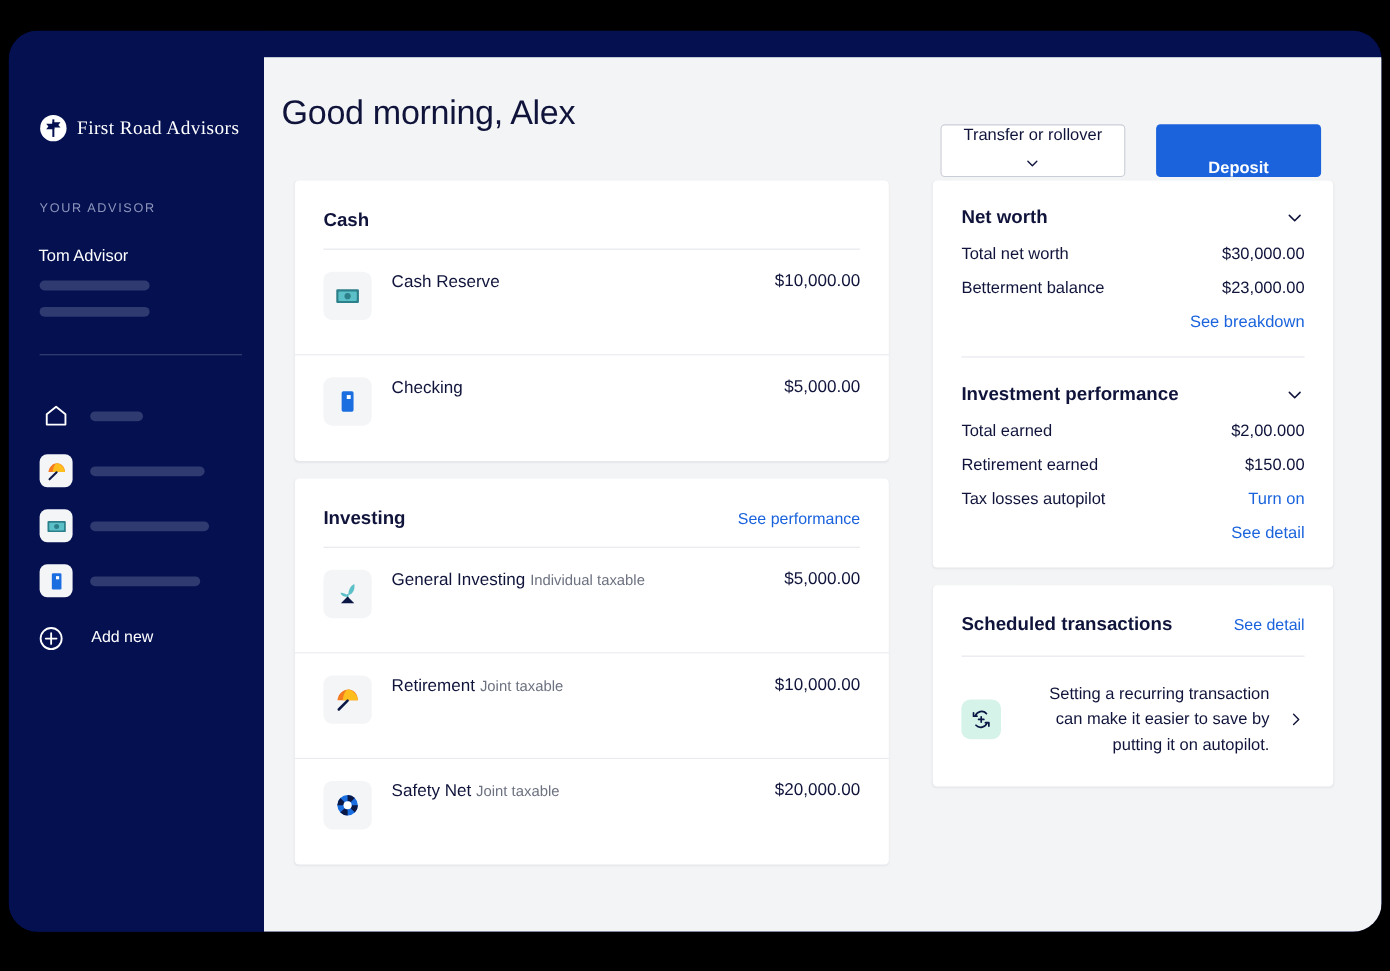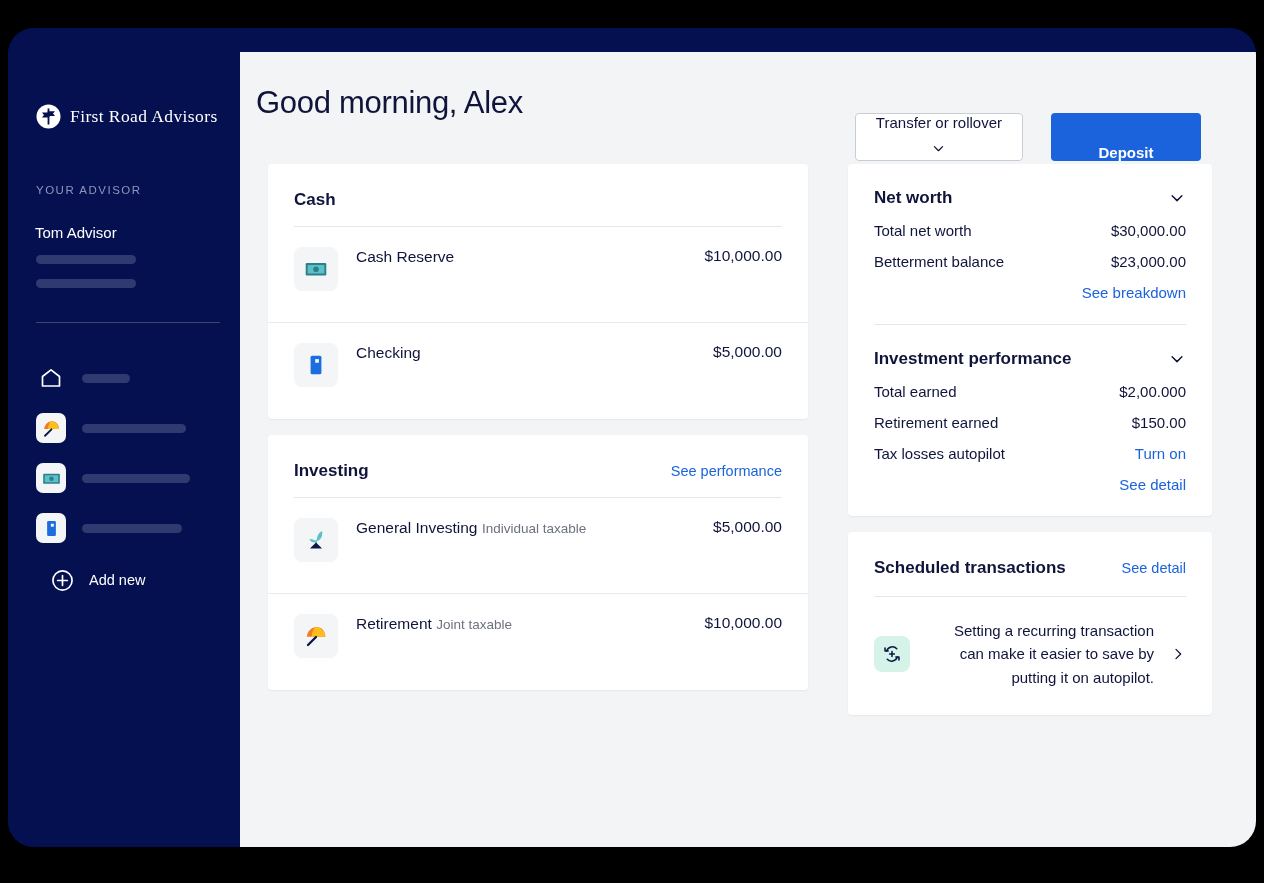--- a/index.html
+++ b/index.html
@@ -77,22 +77,22 @@
     display: flex; align-items: center; justify-content: center;
   }
   .nav-ph {
     height: 9px; border-radius: 5px; background: #2e3a70;
   }
   .nav-ph-w1 { width: 48px; }
   .nav-ph-w2 { width: 104px; }
   .nav-ph-w3 { width: 108px; }
   .nav-ph-w4 { width: 100px; }
   .add-new {
-    display: flex; align-items: center; gap: 14px;
-    padding-left: 42px; height: 50px; margin-top: 2px;
+    display: flex; align-items: center; gap: 24px;
+    padding-left: 26px; height: 50px; margin-top: 2px;
     cursor: pointer;
   }
   .add-new-label { font-size: 14.5px; color: #ffffff; }
 
   
   .main {
     position: absolute;
     left: 232px; top: 24px;
     width: 1016px; height: 795px;
     background: #f3f4f6;
@@ -386,20 +386,37 @@
                 <path d="M12 12.9 L4.6 20.3" stroke="#0b1744" stroke-width="2.1" stroke-linecap="round" fill="none"></path>
               </svg>
             </span>
             <span class="acct-text">
               <span class="acct-name">Retirement</span>
               <span class="acct-sub">Joint taxable</span>
             </span>
             <span class="acct-amt">$10,000.00</span>
           </div>
 
+          <div class="acct-row">
+            <span class="acct-tile">
+              <svg width="26" height="26" viewBox="0 0 24 24">
+                <circle cx="12" cy="12" r="8.6" fill="#1a6ee0"></circle>
+                <path d="M12 3.4 a8.6 8.6 0 0 1 6.1 2.5 l-3.6 3.6 a3.6 3.6 0 0 0 -2.5 -1 Z" fill="#0b1744"></path>
+                <path d="M20.6 12 a8.6 8.6 0 0 1 -2.5 6.1 l-3.6 -3.6 a3.6 3.6 0 0 0 1 -2.5 Z" fill="#0b1744"></path>
+                <path d="M12 20.6 a8.6 8.6 0 0 1 -6.1 -2.5 l3.6 -3.6 a3.6 3.6 0 0 0 2.5 1 Z" fill="#0b1744"></path>
+                <path d="M3.4 12 a8.6 8.6 0 0 1 2.5 -6.1 l3.6 3.6 a3.6 3.6 0 0 0 -1 2.5 Z" fill="#0b1744"></path>
+                <circle cx="12" cy="12" r="3.4" fill="#ffffff"></circle>
+              </svg>
+            </span>
+            <span class="acct-text">
+              <span class="acct-name">Safety Net</span>
+              <span class="acct-sub">Joint taxable</span>
+            </span>
+            <span class="acct-amt">$20,000.00</span>
+          </div>
         </section>
       </div>
 
       <div class="col-right">
 
         <section class="card">
 
           <div class="panel">
             <div class="panel-head">
               <span class="panel-title">Net worth</span>

